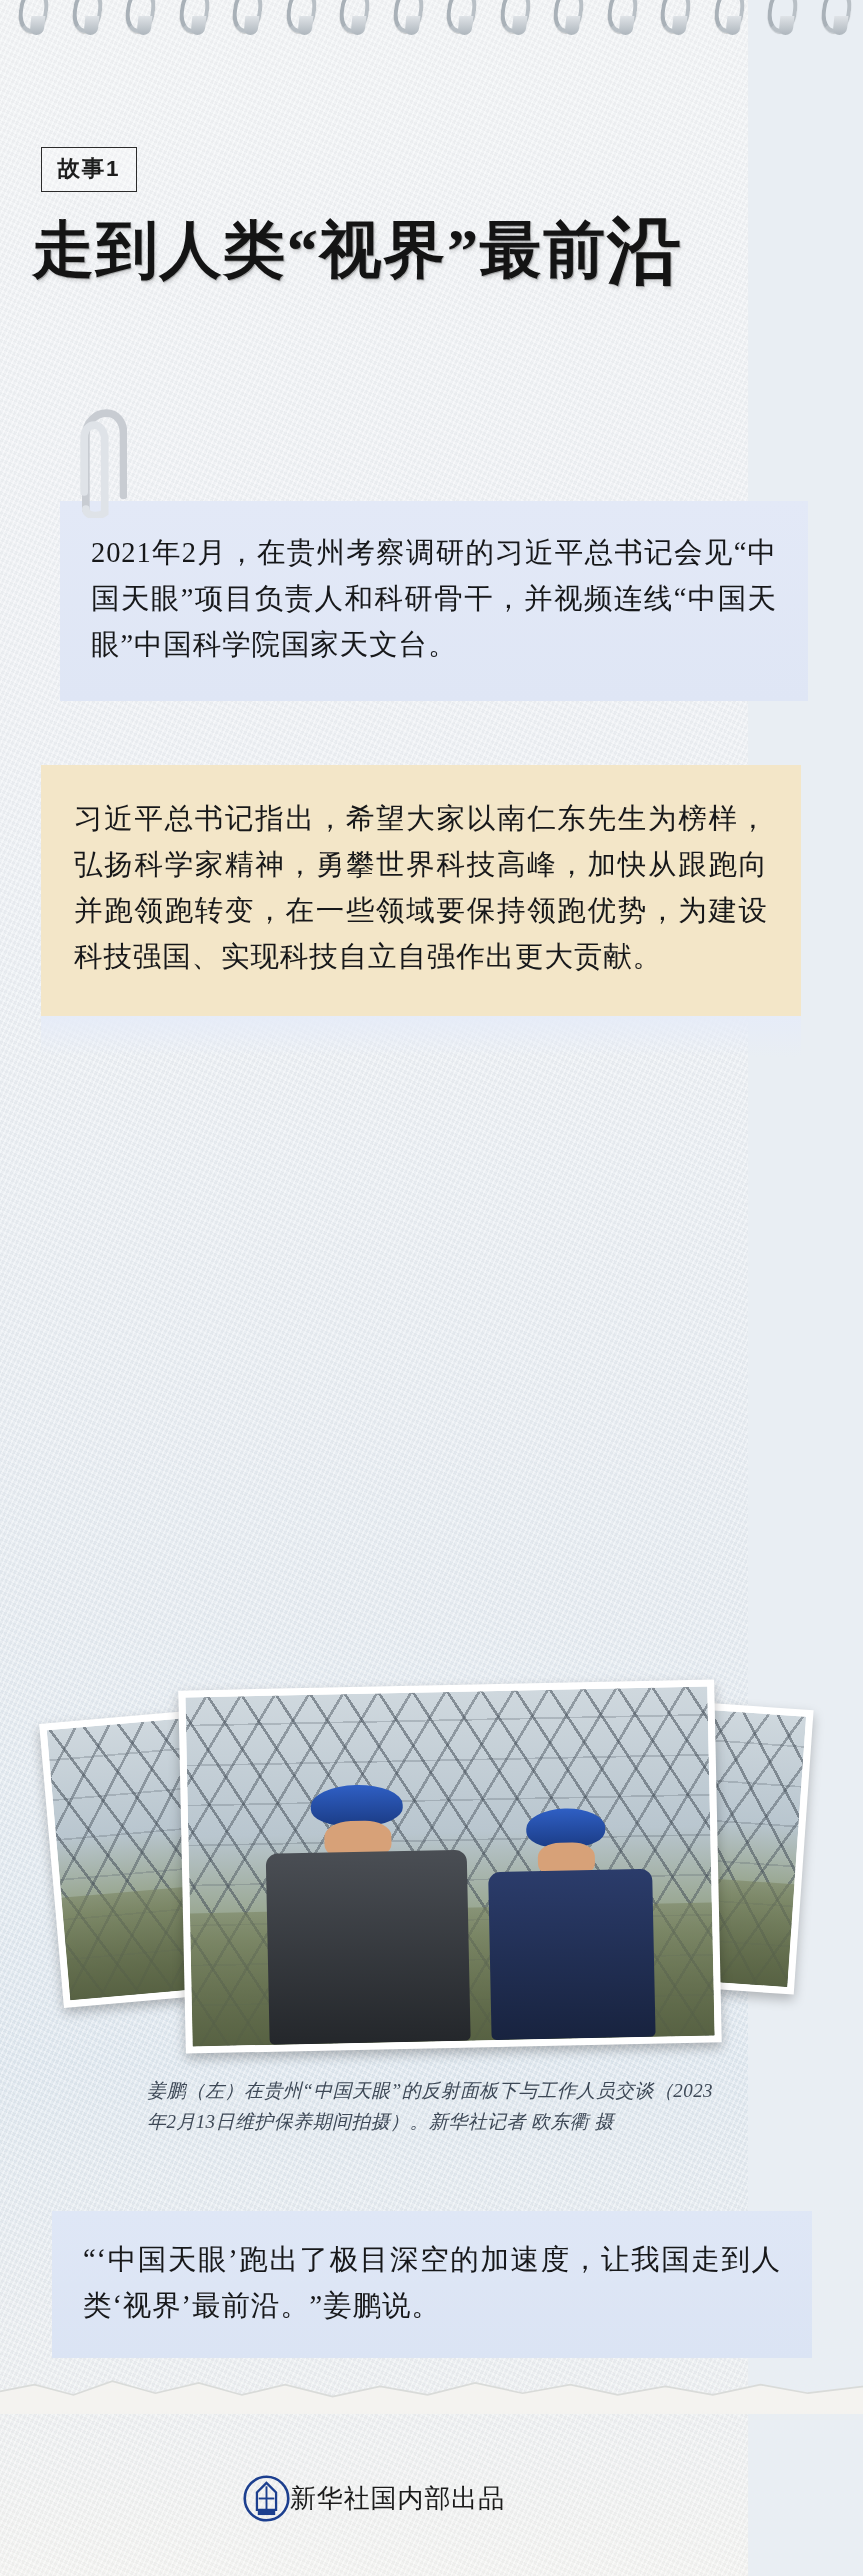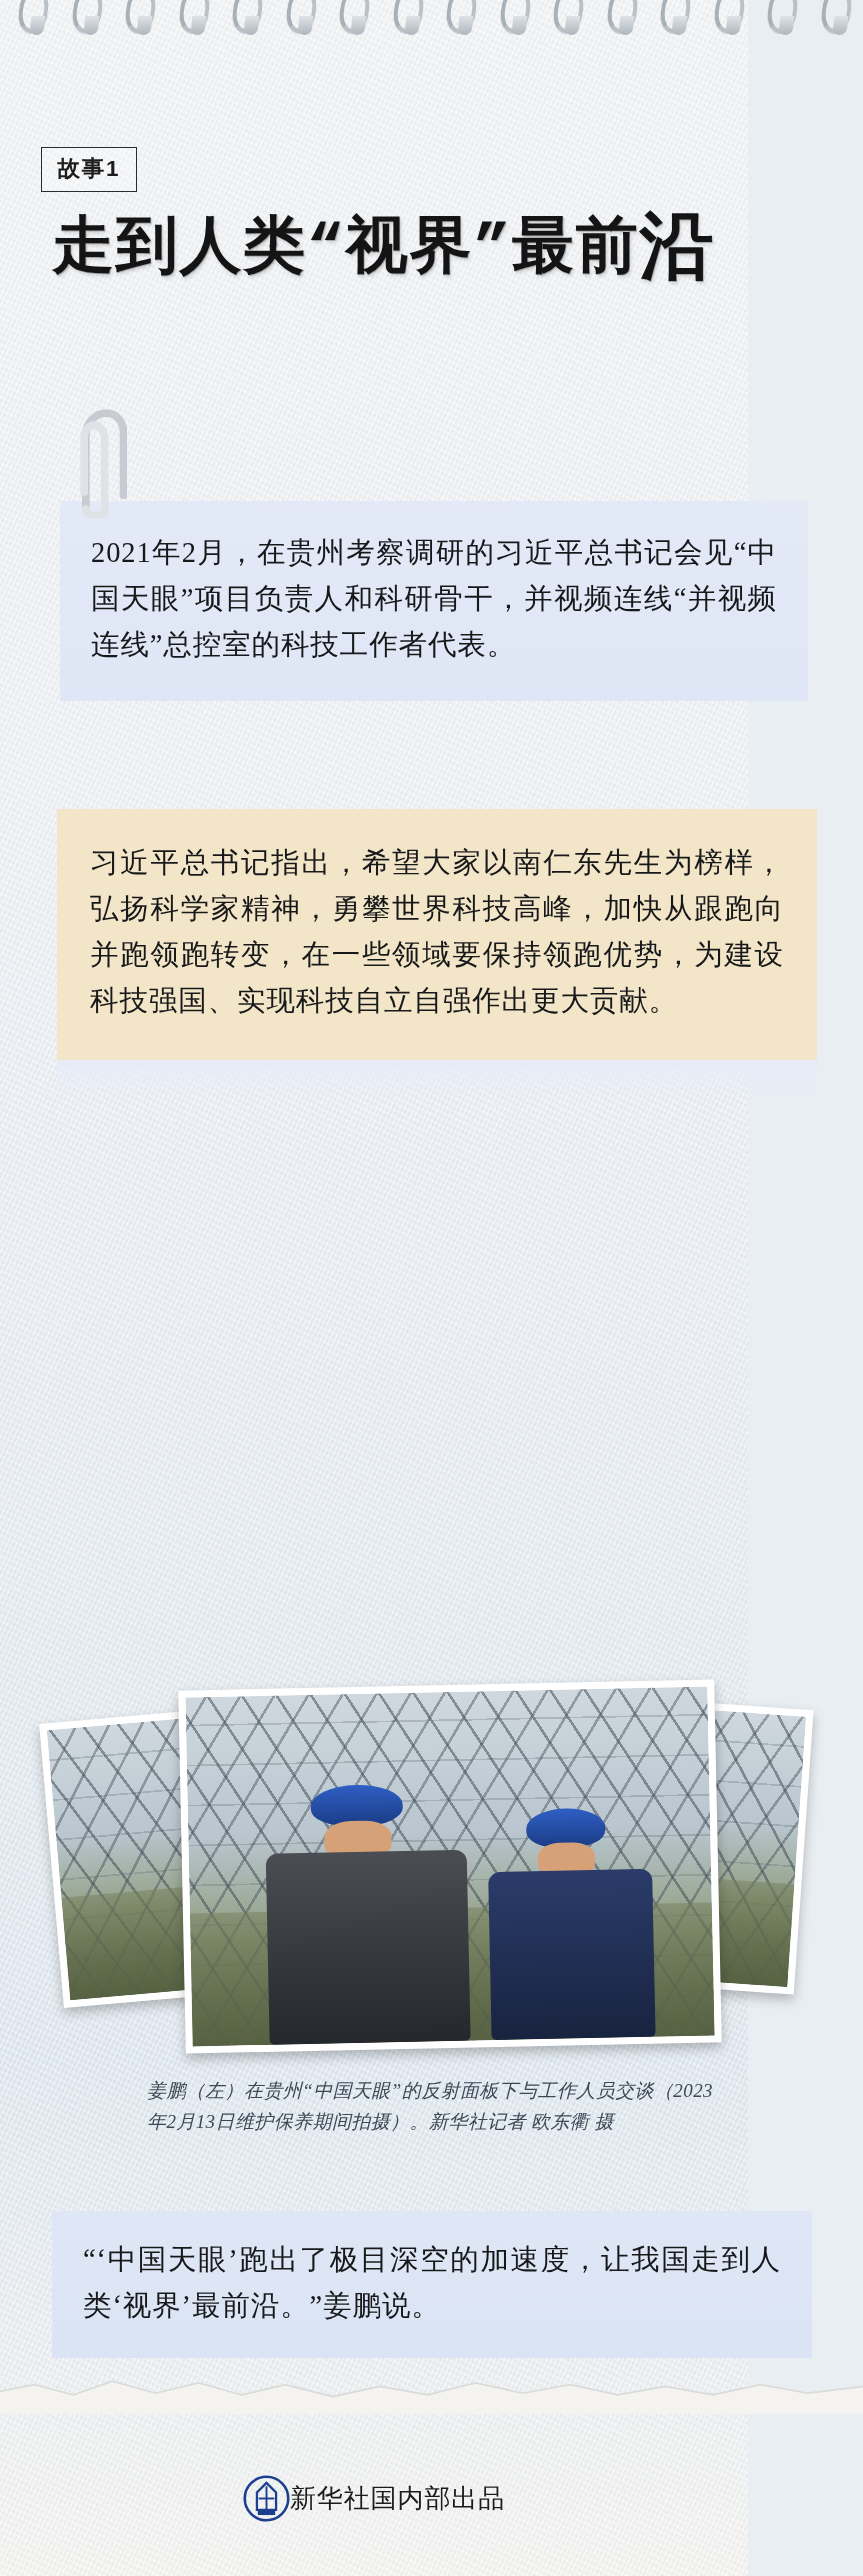--- a/index.html
+++ b/index.html
@@ -74,23 +74,23 @@
     font-size: 22.5px;
     letter-spacing: 1.7px;
     color: #1d1d1d;
     background: rgba(255,255,255,0.25);
     z-index: 5;
   }
 
   
   .main-title {
     position: absolute;
-    top: 200px; left: 52px;
+    top: 200px; left: 32px;
     width: 777px;
-    font-family: Liberation Mono, monospace;
+    font-family: Liberation Serif, serif;
     font-weight: bold;
     font-size: 62px;
     line-height: 1.25;
     letter-spacing: 1.7px;
     color: #141414;
     text-shadow: 0.9px 0.9px 0 rgba(0,0,0,0.22), 1.7px 2.6px 3.5px rgba(0,0,0,0.12);
     z-index: 5;
     white-space: nowrap;
   }
   .main-title .last {
@@ -117,25 +117,24 @@
     text-align: justify;
     z-index: 4;
   }
   .block-blue {
     left: 60px; top: 501px;
     width: 748px;
     padding: 29px 31px 33px 31px;
     background: linear-gradient(180deg,#e3e9f7 0%,#dfe6f5 100%);
   }
   .block-beige {
-    left: 57px; top: 765px;
+    left: 41px; top: 765px;
     width: 760px;
     padding: 31px 33px 35px 33px;
     background: #f3e6c8;
-    margin-top: 44px;
   }
   .block-plain {
     left: 66px; top: 1296px;
     width: 739px;
   }
   .block-quote {
     left: 52px; top: 2211px;
     width: 760px;
     padding: 26px 31px 29px 31px;
     background: linear-gradient(180deg,#dfe7f6 0%,#dbe4f4 100%);
@@ -326,21 +325,21 @@
     <span>走到人类“视界”最前</span><span class="last">沿</span>
   </div>
 
   <div class="clip">
     <svg viewBox="0 0 70 130" width="60" height="112">
       <path d="M22 120 L22 34 C22 18 34 8 46 8 C58 8 66 18 66 32 L66 104" fill="none" stroke="#c8ccd2" stroke-width="9" stroke-linecap="round"></path>
       <path d="M22 120 C22 128 36 130 44 124 L44 40 C44 28 38 22 32 22 C25 22 20 28 20 38 L20 100" fill="none" stroke="#dfe3e8" stroke-width="9" stroke-linecap="round"></path>
     </svg>
   </div>
 
-  <div class="para block-blue">2021年2月，在贵州考察调研的习近平总书记会见“中国天眼”项目负责人和科研骨干，并视频连线“并视频连线”总控室的科技工作者代表。</div>
+  <div class="para block-blue">2021年2月，在贵州考察调研的习近平总书记会见“中国天眼”项目负责人和科研骨干，并视频连线“中国天眼”中国科学院国家天文台。</div>
 
   <div class="para block-beige">习近平总书记指出，希望大家以南仁东先生为榜样，弘扬科学家精神，勇攀世界科技高峰，加快从跟跑向并跑领跑转变，在一些领域要保持领跑优势，为建设科技强国、实现科技自立自强作出更大贡献。</div>
 
 
   <div class="photos">
     <div class="photo p-back1">
       <div class="inner">
         <div class="dish-bg">
             <div class="truss"></div>
             <div class="ground"></div>

